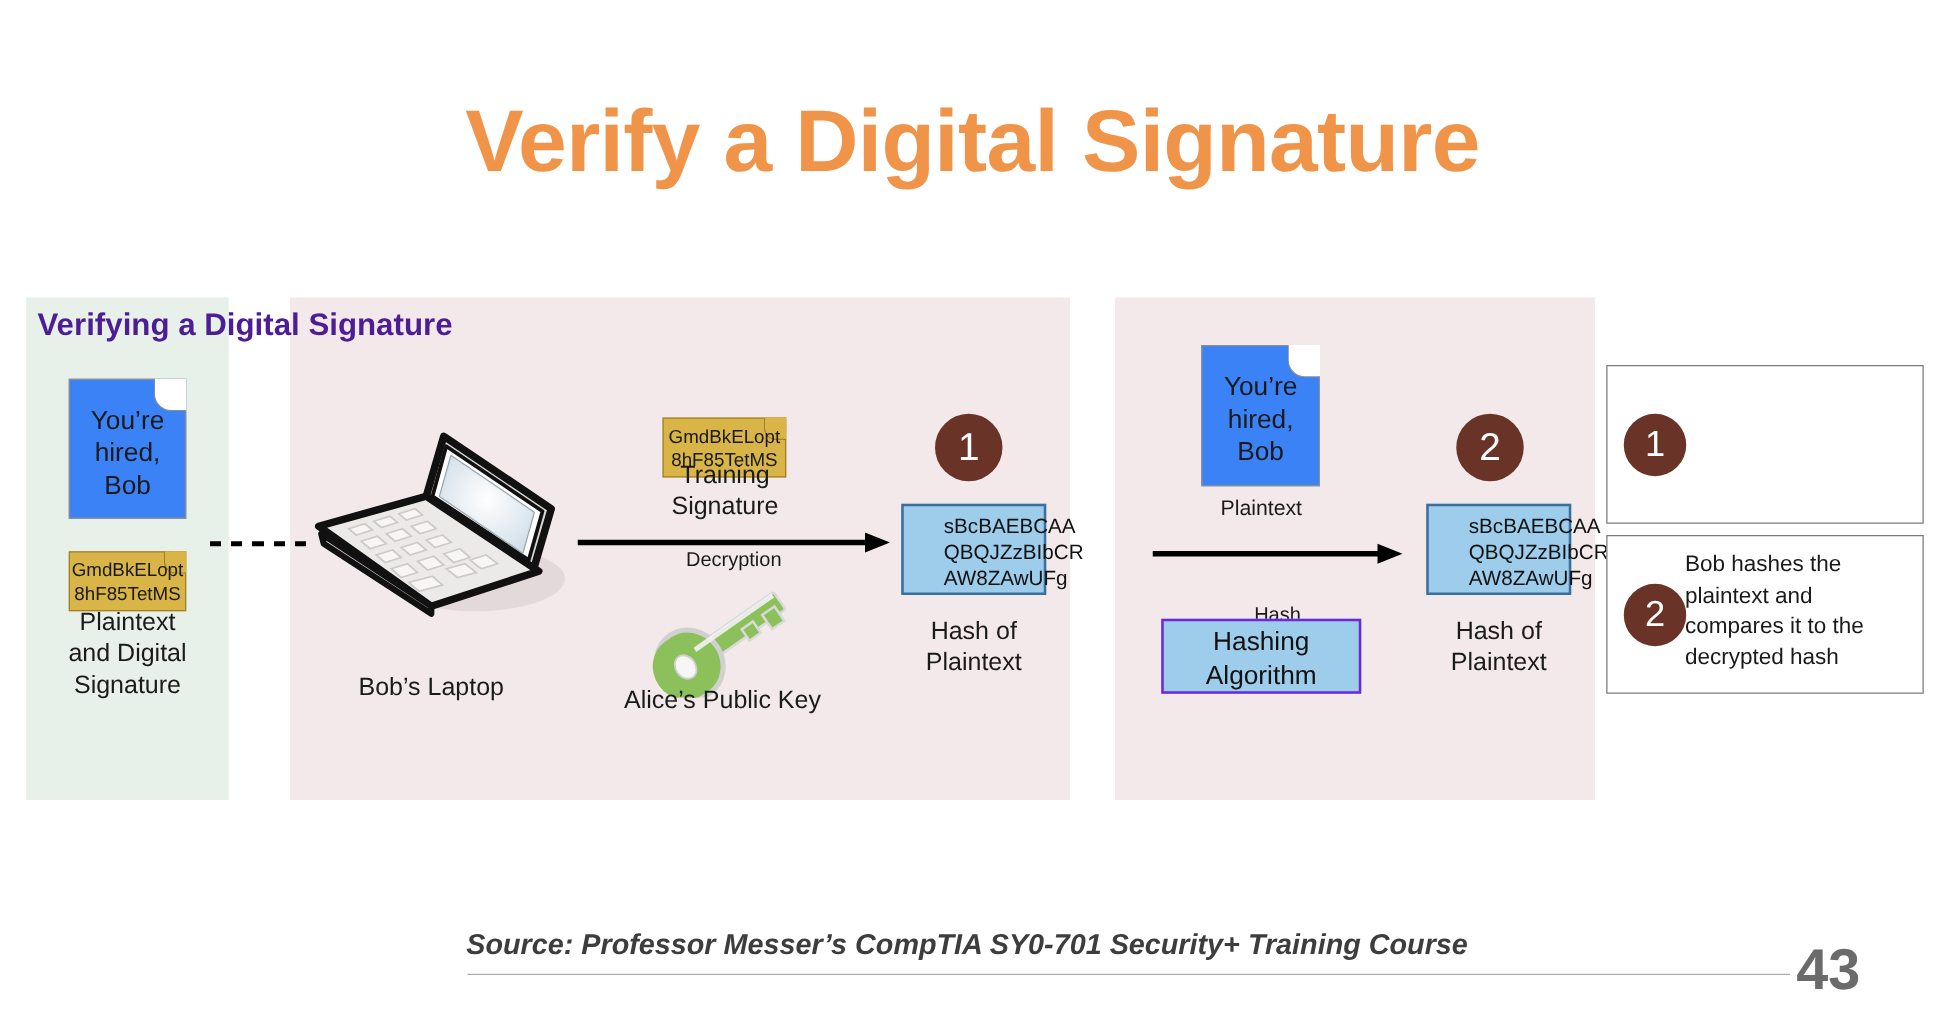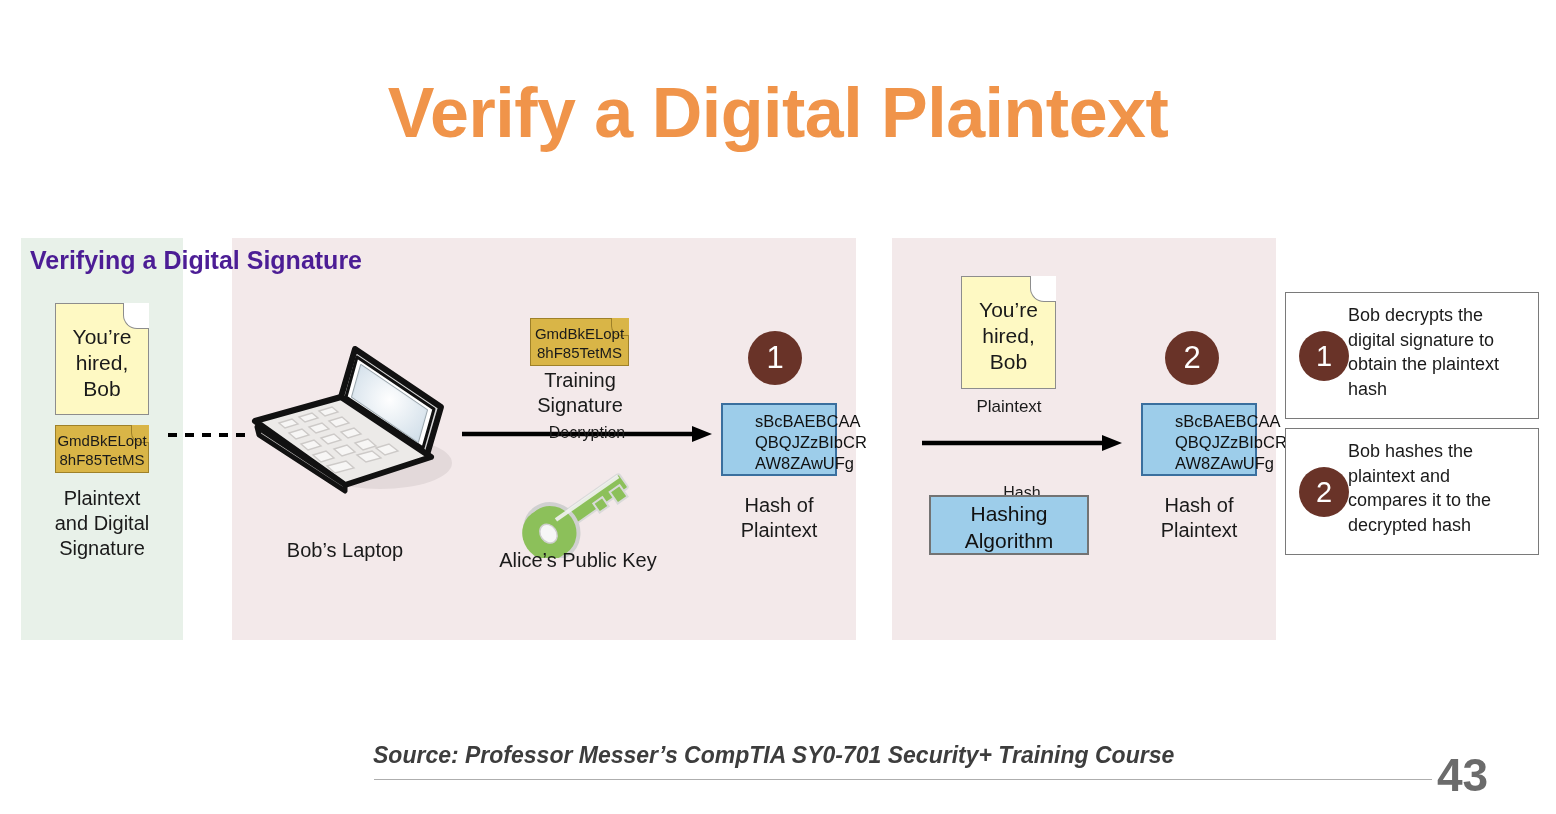--- a/index.html
+++ b/index.html
@@ -56,21 +56,21 @@
     top: 246px;
     font-size: 25px;
     font-weight: bold;
     color: #4c1d95;
     white-space: nowrap;
   }
 
   
   .doc {
     position: absolute;
-    background: #fef9c3;
+    background: #3b82f6;
     border: 1.5px solid #8d8d8d;
     box-sizing: border-box;
   }
   .doc-fold {
     position: absolute;
     top: -1px;
     right: -1px;
     width: 26px;
     height: 26px;
     background: #ffffff;
@@ -87,20 +87,21 @@
     line-height: 26px;
     color: #1a1a1a;
   }
 
   
   .sig {
     position: absolute;
     background: #d9b547;
     border: 1.5px solid #9e8129;
     box-sizing: border-box;
+    margin-top: 16px;
   }
   .sig-fold {
     position: absolute;
     top: -1px;
     right: -1px;
     width: 18px;
     height: 18px;
     background: #d9b547;
     border-left: 1.5px solid #9e8129;
     border-bottom: 1.5px solid #9e8129;
@@ -181,21 +182,21 @@
   }
   .badge-lg { width: 54px; height: 54px; font-size: 31px; }
   .badge-md { width: 50px; height: 50px; font-size: 29px; }
 
   
   #hashing-algorithm-box {
     position: absolute;
     left: 929px; top: 495px;
     width: 160px; height: 60px;
     background: #9dcdea;
-    border: 2px solid #737373;
+    border: 2px solid #6d28d9;
     box-sizing: border-box;
     text-align: center;
     font-size: 21px;
     line-height: 27px;
     padding-top: 3px;
     color: #111111;
   }
 
   
   .legend-box {
@@ -241,21 +242,21 @@
     font-weight: bold;
     color: #6b6b6b;
     text-align: right;
   }
 
   .keyicon { position: absolute; }
 </style>
 </head>
 <body>
 
-<div id="slide-title">Verify a Digital Plaintext</div>
+<div id="slide-title">Verify a Digital Signature</div>
 
 <div class="panel" id="panel-left"></div>
 <div class="panel" id="panel-middle"></div>
 <div class="panel" id="panel-right"></div>
 
 <div id="diagram-heading">Verifying a Digital Signature</div>
 
 <div class="doc" style="left:55px; top:303px; width:94px; height:112px;">
   <span class="doc-fold"></span>
   <span class="doc-text" style="top:20px;">You’re</span>
@@ -322,21 +323,21 @@
   <div>Training</div>
   <div>Signature</div>
 </div>
 
 <div class="arrow-wrap" style="left:462px; top:425px; width:250px; height:18px;">
   <svg width="250" height="18" viewBox="0 0 250 18">
     <line x1="0" y1="9" x2="233" y2="9" stroke="#000" stroke-width="4.5"></line>
     <polygon points="250,9 230,1 230,17" fill="#000"></polygon>
   </svg>
 </div>
-<div class="arrow-label" style="left:462px; top:424px; width:250px;">Decryption</div>
+<div class="arrow-label" style="left:462px; top:440px; width:250px;">Decryption</div>
 
 <div class="keyicon" style="left:508px; top:468px; width:140px; height:90px;">
   <svg width="140" height="90" viewBox="0 0 140 90">
     <g transform="rotate(-35 70 45)">
       <rect x="48" y="36" width="78" height="17" rx="2" fill="#8cc05a" stroke="#d9d9d9" stroke-width="2"></rect>
       <rect x="108" y="46" width="12" height="14" fill="#8cc05a" stroke="#d9d9d9" stroke-width="2"></rect>
       <rect x="88" y="46" width="11" height="11" fill="#8cc05a" stroke="#d9d9d9" stroke-width="2"></rect>
       <ellipse cx="38" cy="45" rx="26" ry="28" fill="#8cc05a" stroke="#d0d0d0" stroke-width="4"></ellipse>
       <ellipse cx="32" cy="45" rx="24" ry="26" fill="#8cc05a"></ellipse>
       <ellipse cx="34" cy="45" rx="8" ry="10" fill="#f6f6f6" stroke="#cfcfcf" stroke-width="1.5"></ellipse>
@@ -386,21 +387,20 @@
   <div>QBQJZzBIbCR</div>
   <div>AW8ZAwUFg</div>
 </div>
 <div class="caption" style="left:1119px; top:493px; width:160px;">
   <div>Hash of</div>
   <div>Plaintext</div>
 </div>
 
 <div class="legend-box" style="left:1285px; top:292px; width:254px; height:127px;">
   <div class="badge badge-md" style="left:13px; top:38px;">1</div>
-  <div class="legend-text">Bob decrypts the digital signature to obtain the plaintext hash</div>
 </div>
 
 <div class="legend-box" style="left:1285px; top:428px; width:254px; height:127px;">
   <div class="badge badge-md" style="left:13px; top:38px;">2</div>
   <div class="legend-text">Bob hashes the plaintext and compares it to the decrypted hash</div>
 </div>
 
 <div id="source-note">Source: Professor Messer’s CompTIA SY0-701 Security+ Training Course</div>
 <div id="footer-rule"></div>
 <div id="page-number">43</div>

